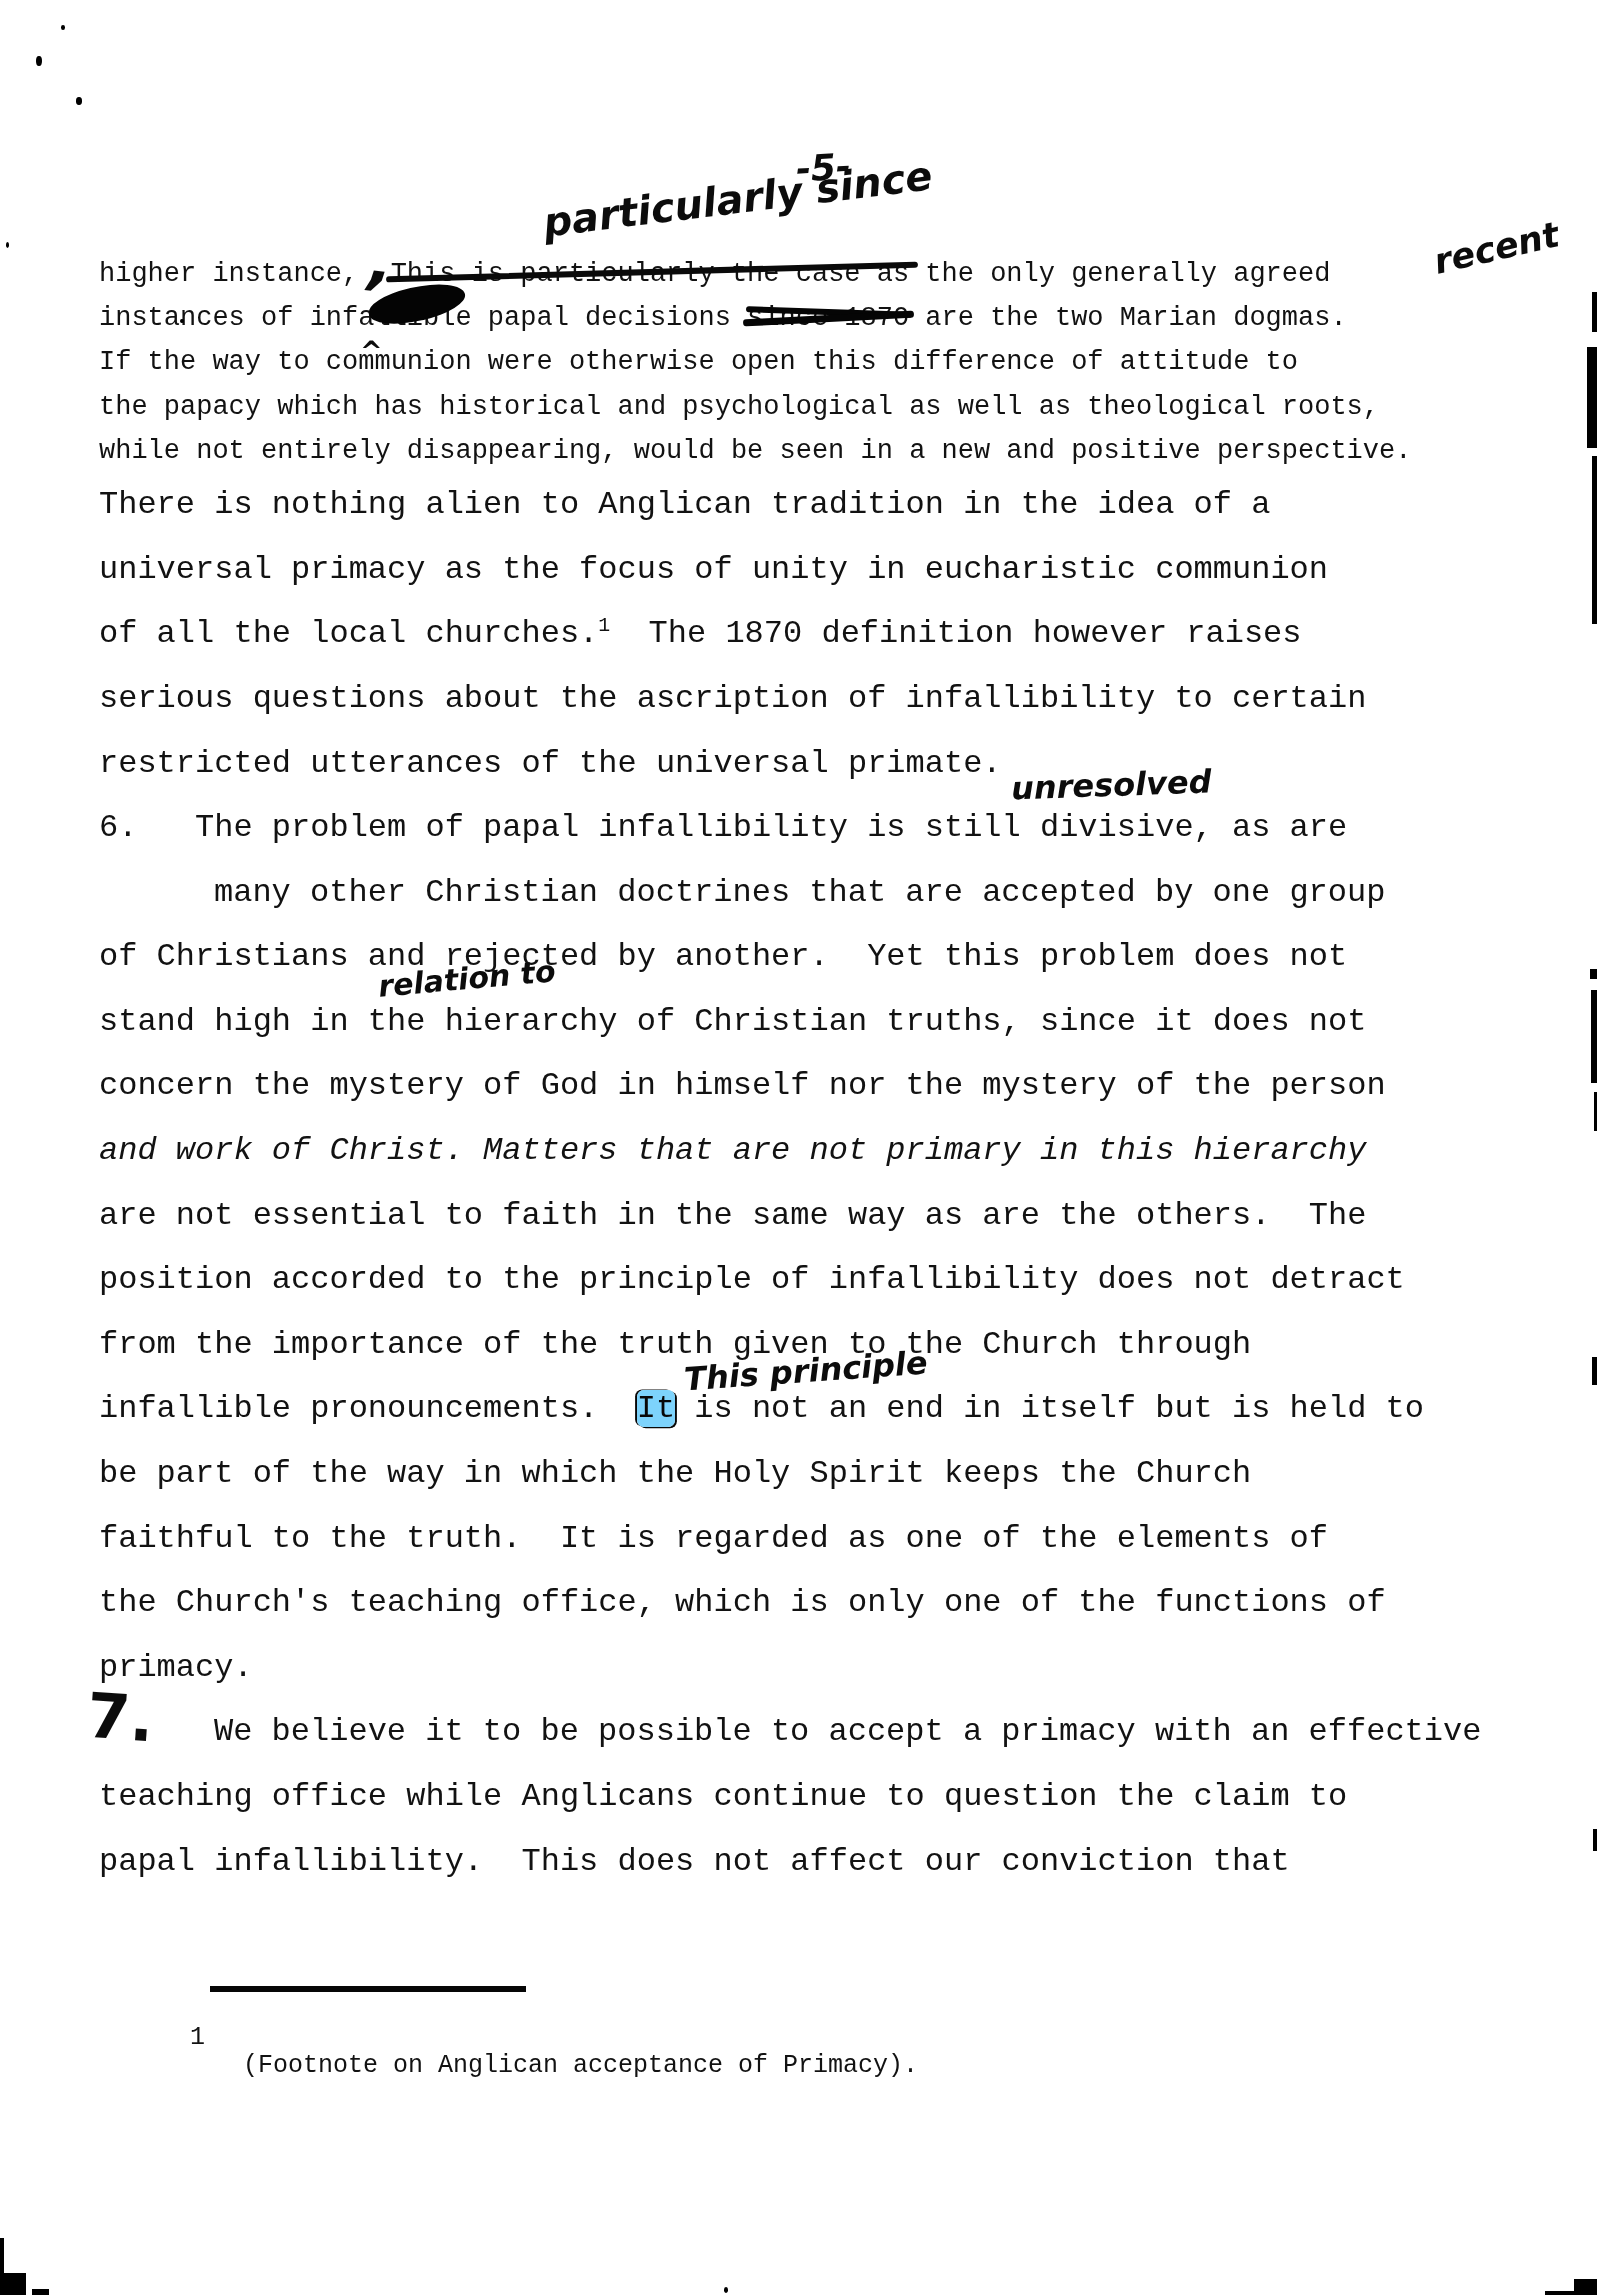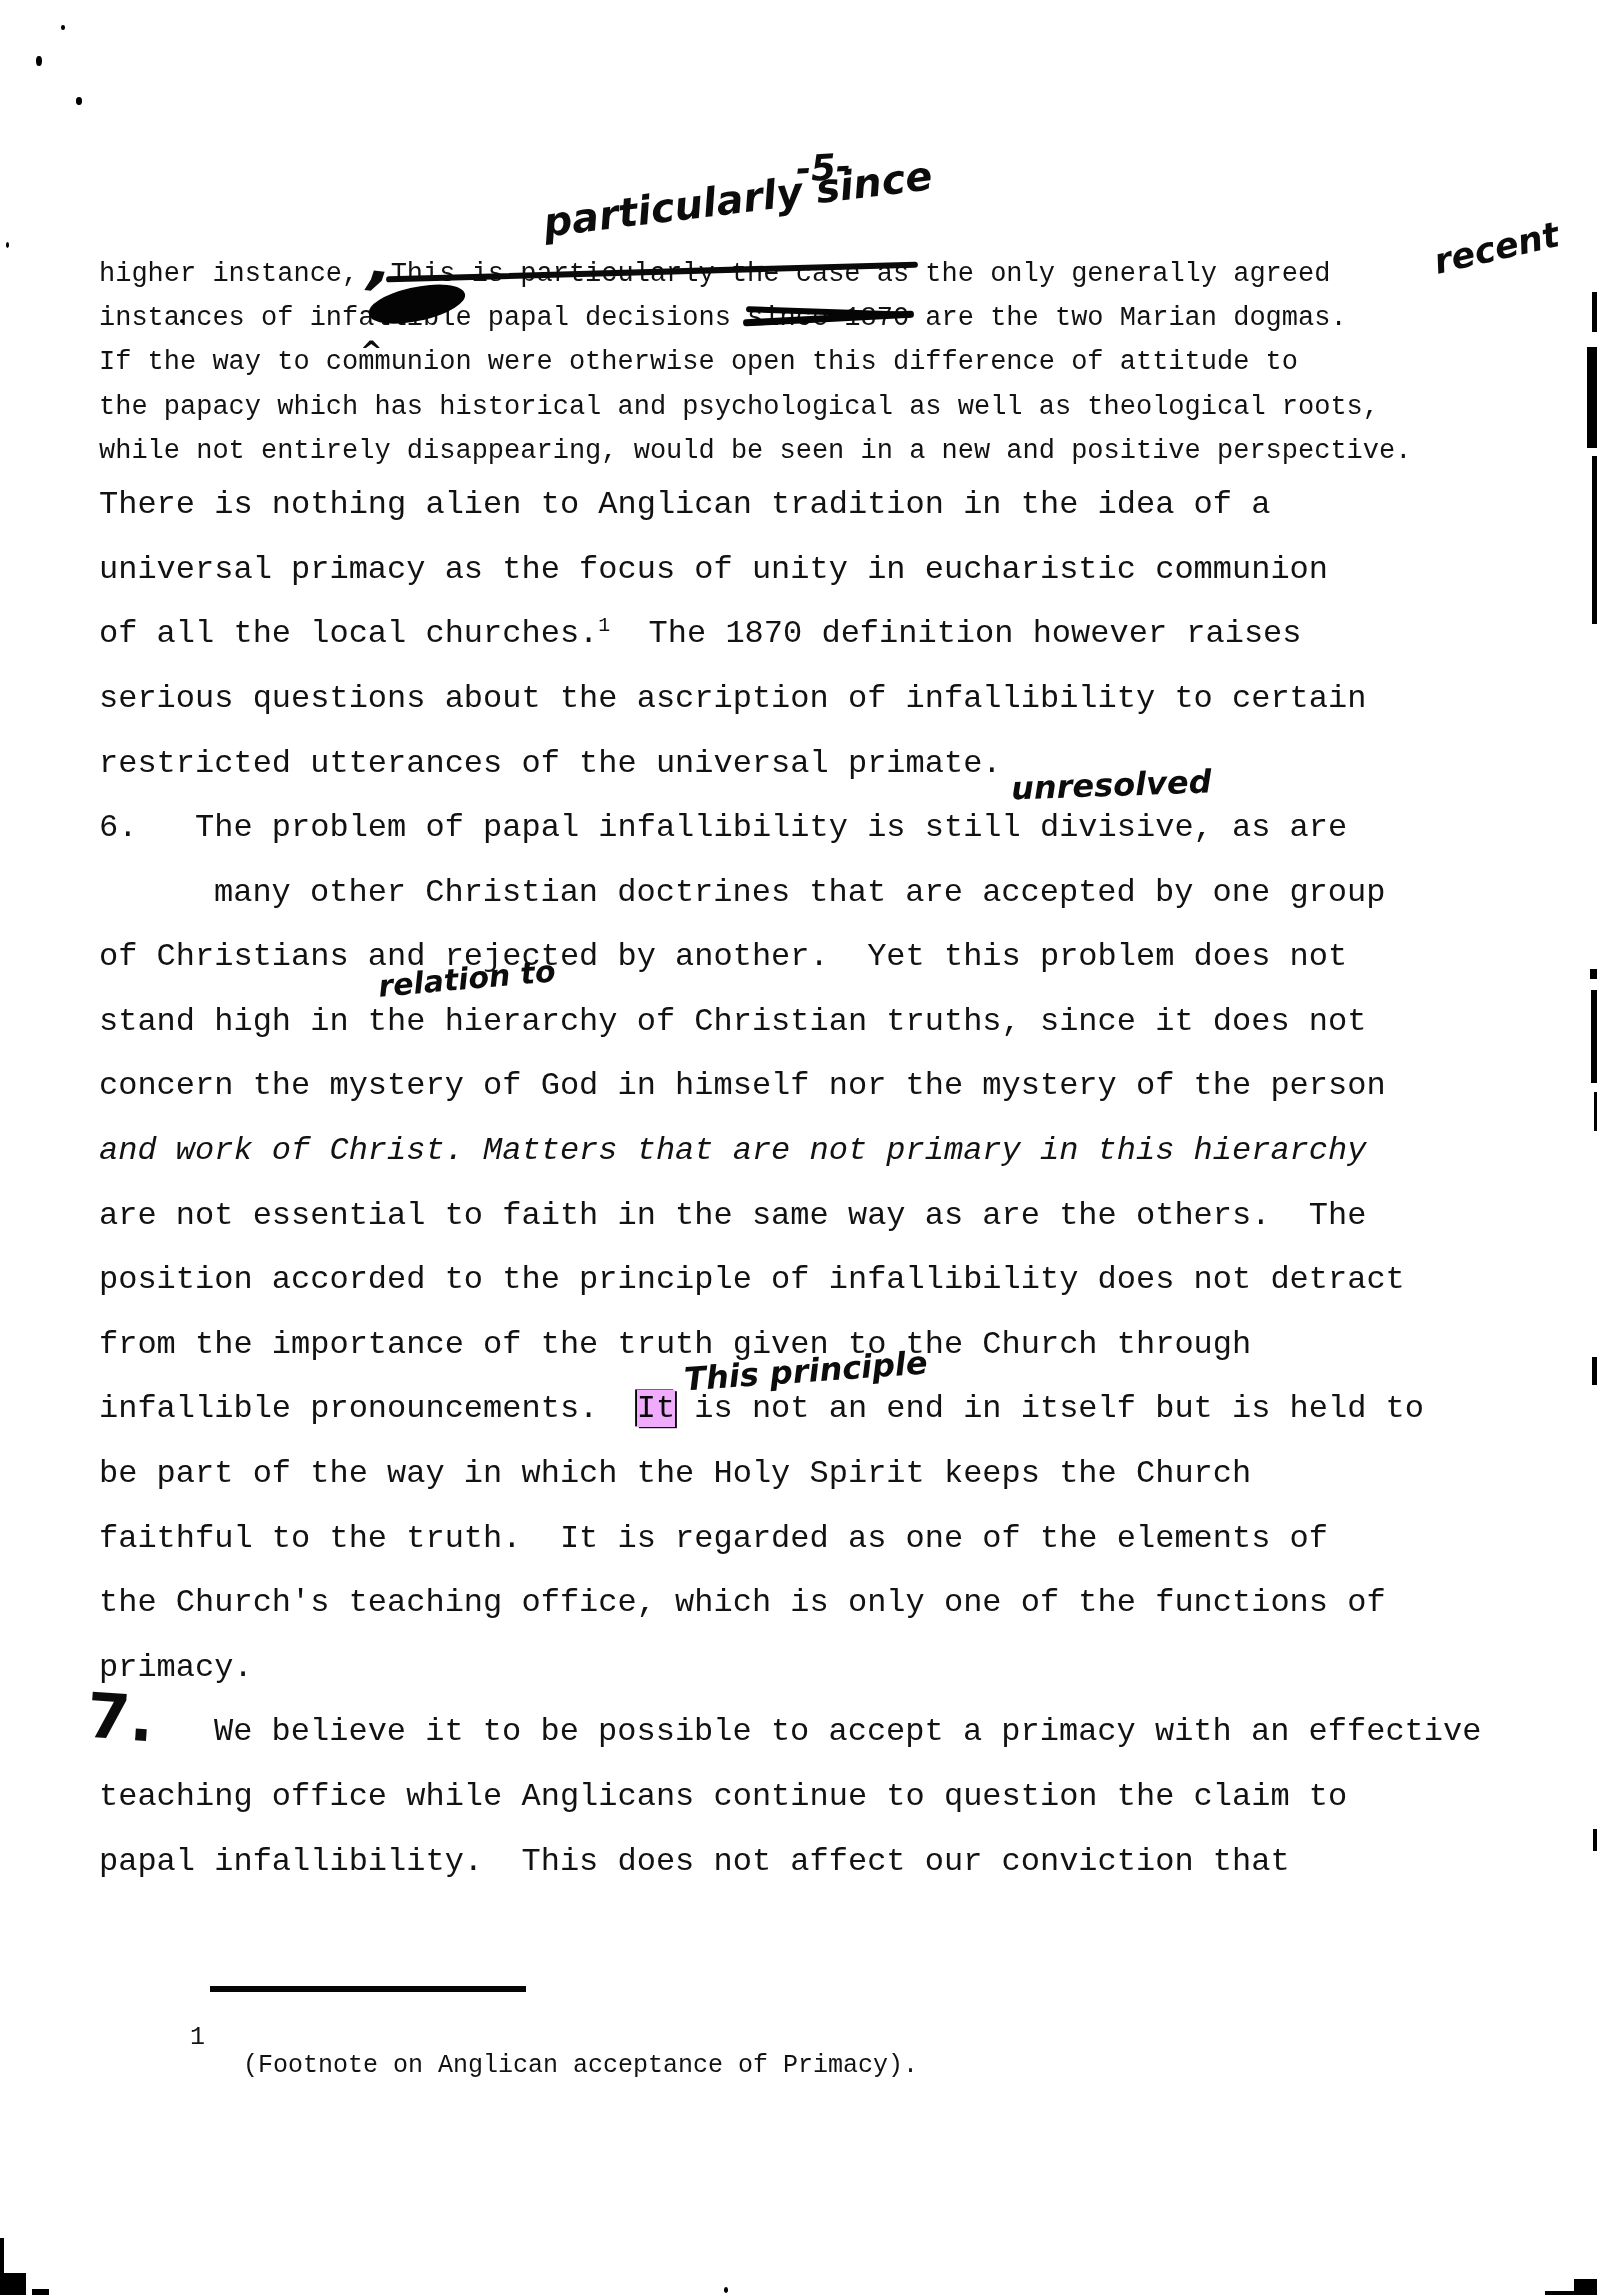--- a/index.html
+++ b/index.html
@@ -25,21 +25,21 @@
   .strike2{position:relative;display:inline-block;}
   .strike2::after{
     content:"";position:absolute;left:-3.7px;right:-5px;top:40%;height:6.8px;
     background:#050505;border-radius:3.1px;transform:rotate(-3deg);
   }
   .strike2::before{
     content:"";position:absolute;left:-1.2px;right:-2.5px;top:18%;height:5.6px;
     background:#050505;border-radius:3.1px;transform:rotate(2deg);
   }
   
-  .blot{background:#f0abfc;color:#080808;border-radius:0;
+  .blot{background:#7dd3fc;color:#080808;border-radius:7px;
         box-shadow:1.9px 1.2px 0 #080808,-1.9px -0.6px 0 #080808;}
   
   .sup{font-size:62%;position:relative;top:-0.55em;}
   
   .hw{position:absolute;font-family:"DejaVu Sans",sans-serif;font-style:italic;
       font-weight:700;color:#0c0c0c;white-space:nowrap;line-height:1;}
   #hw-page-number{left:796px;top:150px;font-size:36px;transform:rotate(-3deg);}
   #hw-top{left:542px;top:179px;font-size:40px;transform:rotate(-7deg);}
   #hw-recent{left:1433px;top:231px;font-size:35px;transform:rotate(-13deg);}
   #hw-unresolved{left:1011px;top:769px;font-size:32px;transform:rotate(-2deg);}

